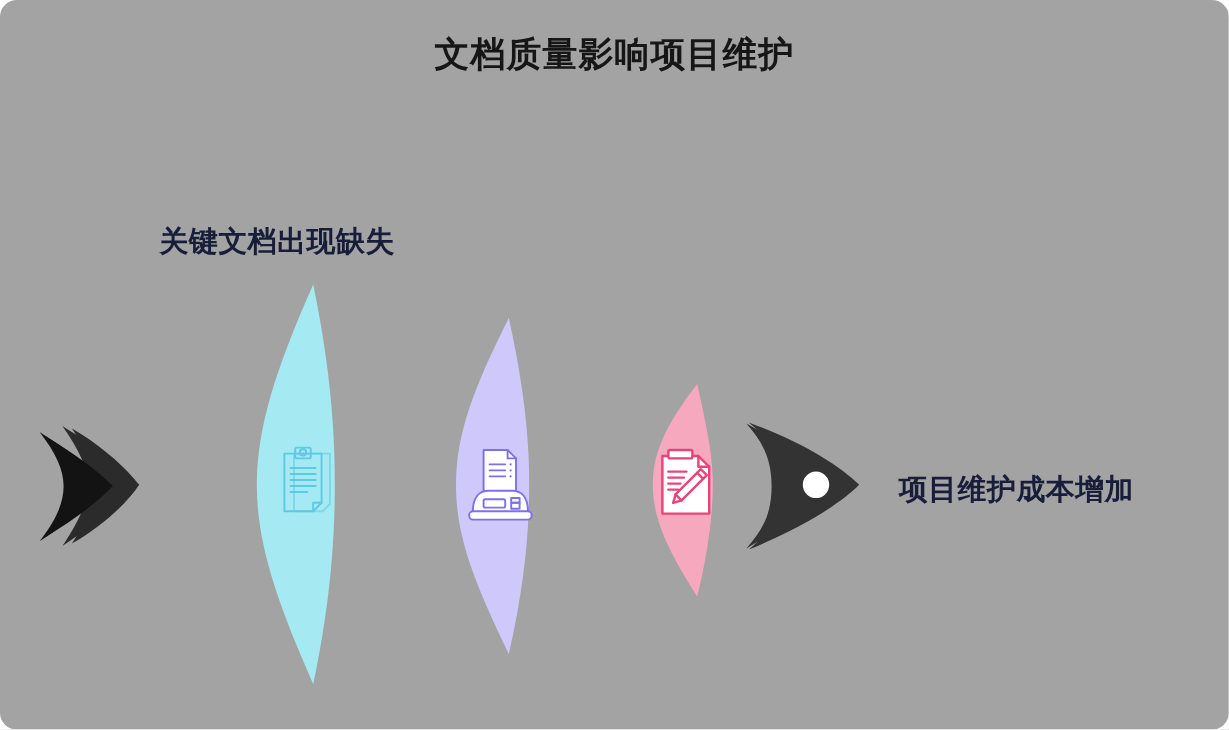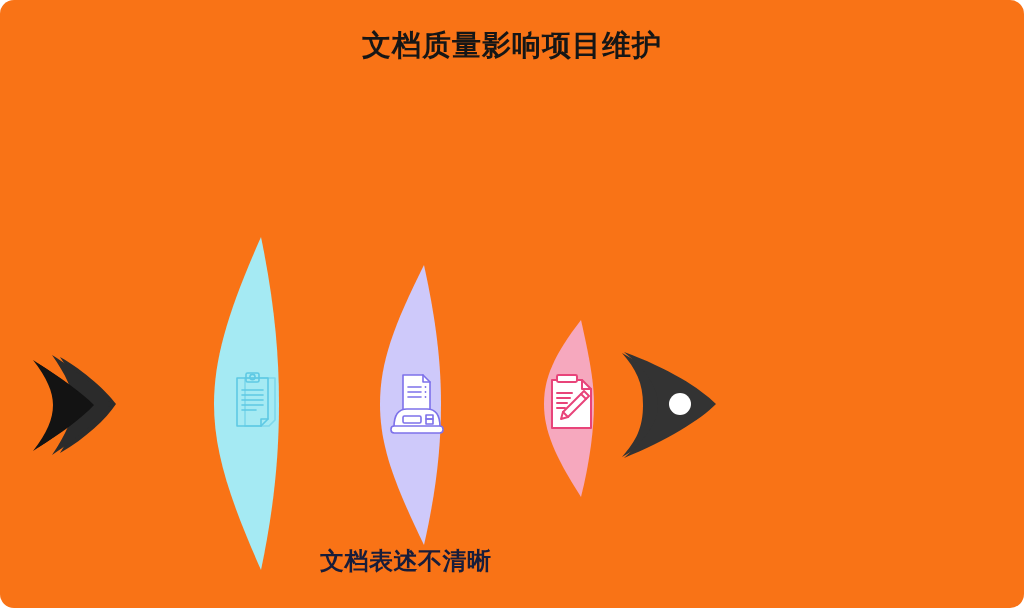--- a/index.html
+++ b/index.html
@@ -58,21 +58,21 @@
   #label-stage-1 { left: 133px; top: 185px; }
   #label-stage-2 { left: 320px; top: 545px; }
   #label-stage-3 { left: 482px; top: 252px; }
   #label-outcome { left: 749px; top: 392px; }
 
   .svg-layer { display: block; }
 </style>
 </head>
 <body>
 
-<div id="canvas" style="background: #f97316;">
+<div id="canvas" style="background: #a3a3a3;">
 
   <div id="title" style="color: rgb(22, 22, 22);">文档质量影响项目维护</div>
 
   <svg id="stage" class="svg-layer" viewBox="0 0 1024 608" width="1024" height="608">
 
     <g>
 
       <path d="M 60 357
                C 86 372, 106 391, 116 404
                C 106 419, 86 438, 60 453
@@ -182,18 +182,19 @@
       <path d="M 624 352
                C 668 368, 700 388, 716 404
                C 700 420, 668 440, 624 458
                C 648 437, 658 421, 658 405
                C 658 388, 648 372, 624 352 Z" fill="#333333"></path>
       <circle cx="680" cy="404" r="11" fill="#ffffff"></circle>
     </g>
 
   </svg>
 
-
-  <div class="node-label" id="label-stage-2" style="color: rgb(24, 29, 58);">文档表述不清晰</div>
-
-
+  <div class="node-label" id="label-stage-1" style="color: rgb(24, 29, 58);">关键文档出现缺失</div>
+
+
+
+  <div class="node-label" id="label-outcome" style="color: rgb(24, 29, 58);">项目维护成本增加</div>
 
 </div>
 
 </body></html>

